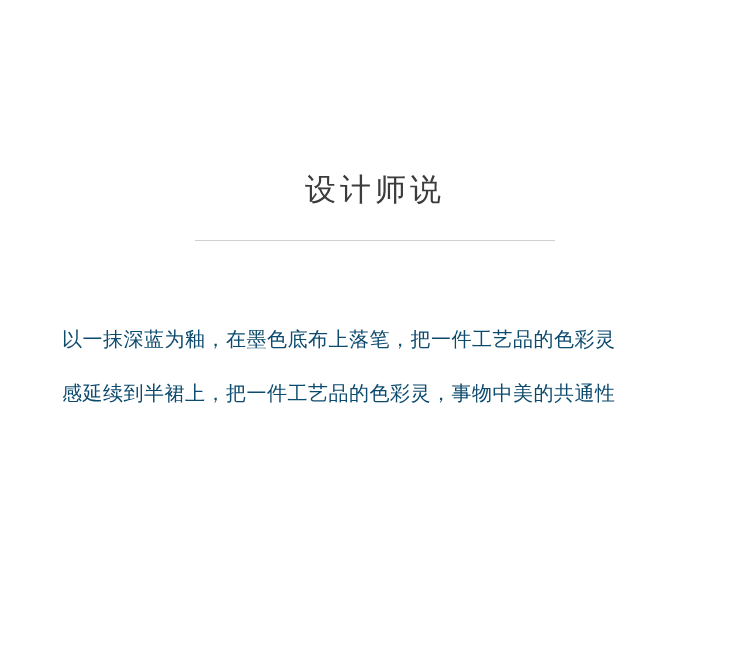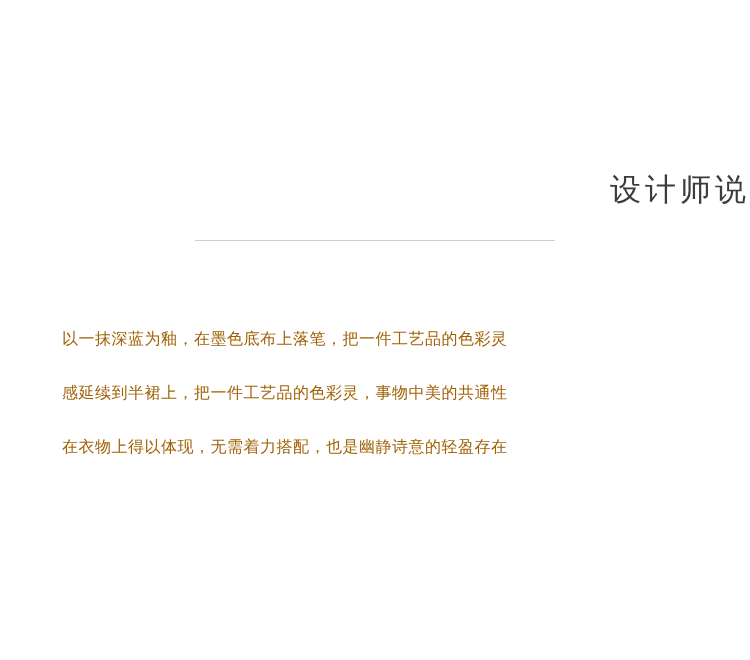--- a/index.html
+++ b/index.html
@@ -18,21 +18,21 @@
     position: relative;
     width: 750px;
     height: 660px;
     box-sizing: border-box;
   }
   .title-block {
     position: absolute;
     top: 168px;
     left: 0;
     width: 750px;
-    text-align: right;
+    text-align: center;
   }
   .title {
     font-size: 31px;
     letter-spacing: 4px;
     color: #3c3c3c;
     font-weight: 400;
     line-height: 44px;
     font-family: "Liberation Sans", sans-serif;
   }
   .divider {
@@ -42,37 +42,36 @@
     margin: 28px auto 0 auto;
     border: 0;
   }
   .body-block {
     position: absolute;
     top: 312px;
     left: 62px;
     width: 628px;
   }
   .body-line {
-    font-size: 16px;
-    color: #a16207;
+    font-size: 20px;
+    color: #0c4a6e;
     line-height: 54px;
     letter-spacing: 0.5px;
     white-space: nowrap;
     font-family: "Liberation Sans", sans-serif;
   }
 </style>
 </head>
 <body>
 
 <div class="page">
 
   <div class="title-block">
     <div class="title">设计师说</div>
     <div class="divider"></div>
   </div>
 
   <div class="body-block">
     <div class="body-line">以一抹深蓝为釉，在墨色底布上落笔，把一件工艺品的色彩灵</div>
     <div class="body-line">感延续到半裙上，把一件工艺品的色彩灵，事物中美的共通性</div>
-    <div class="body-line">在衣物上得以体现，无需着力搭配，也是幽静诗意的轻盈存在</div>
   </div>
 
 </div>
 
 </body></html>

